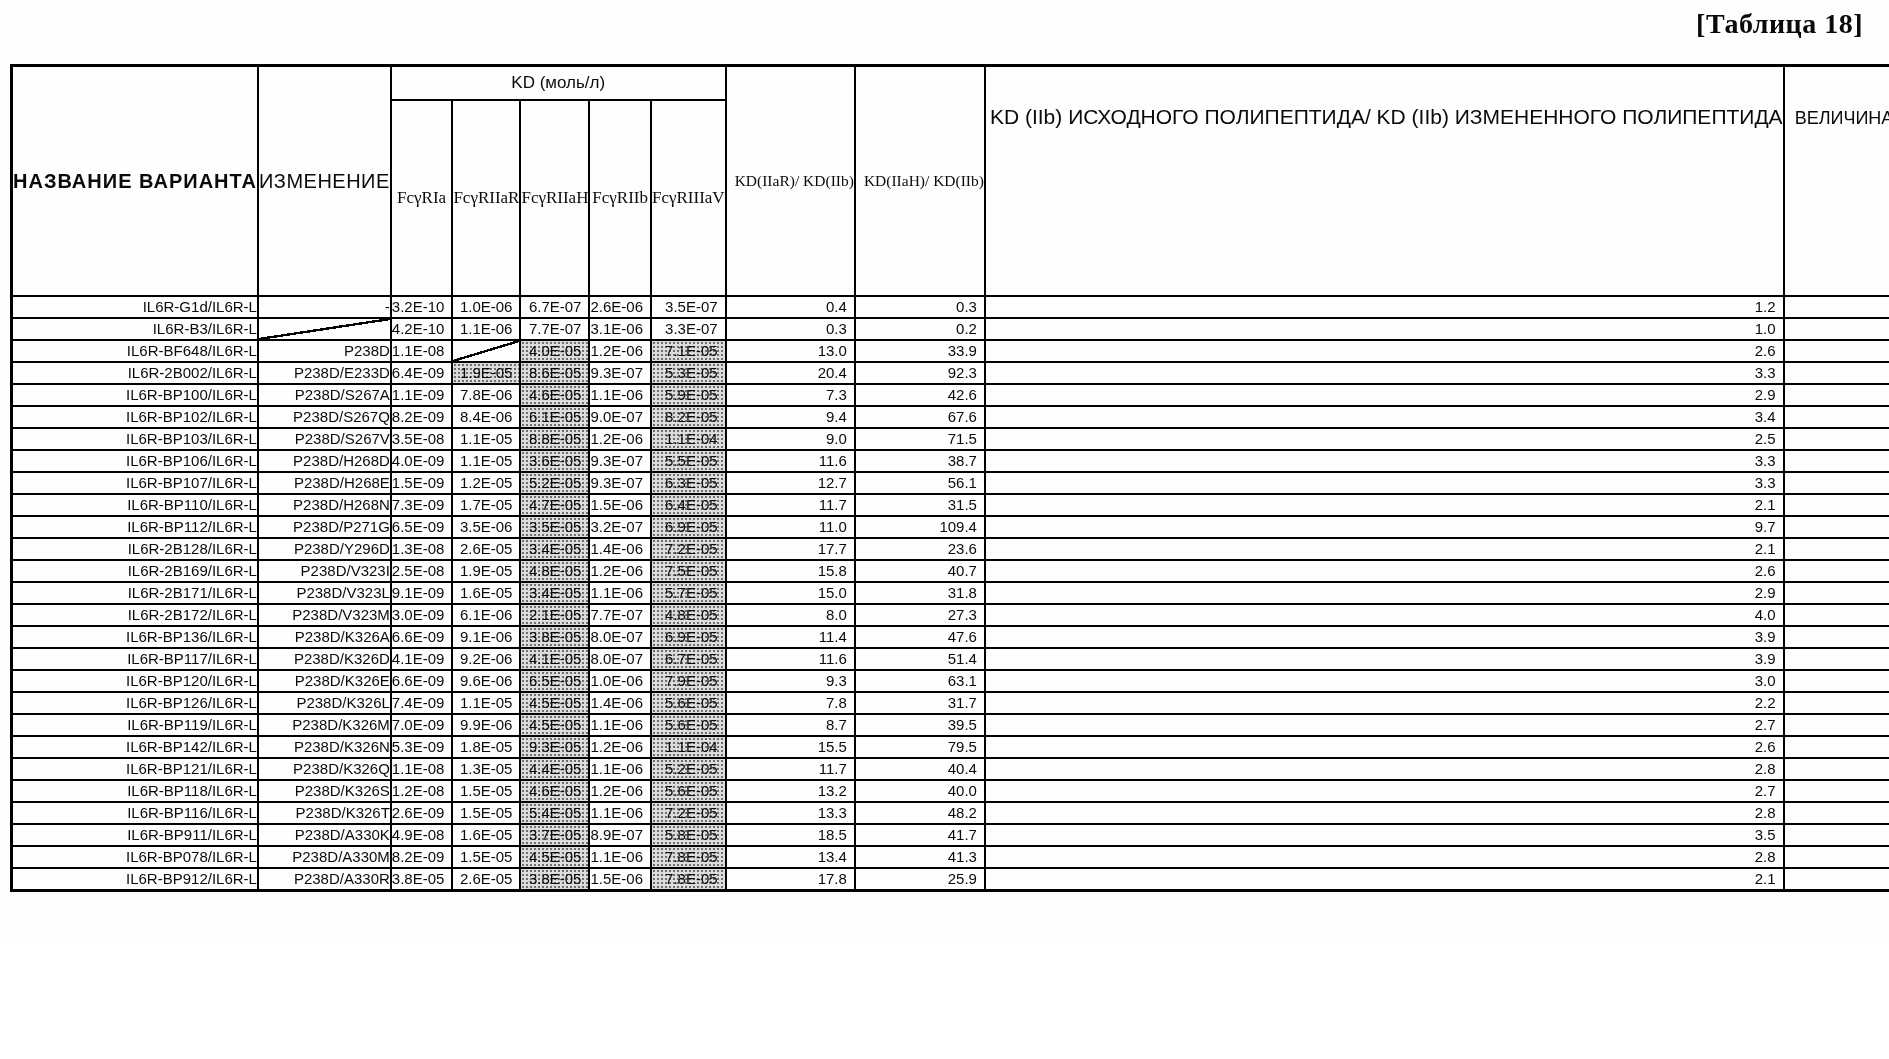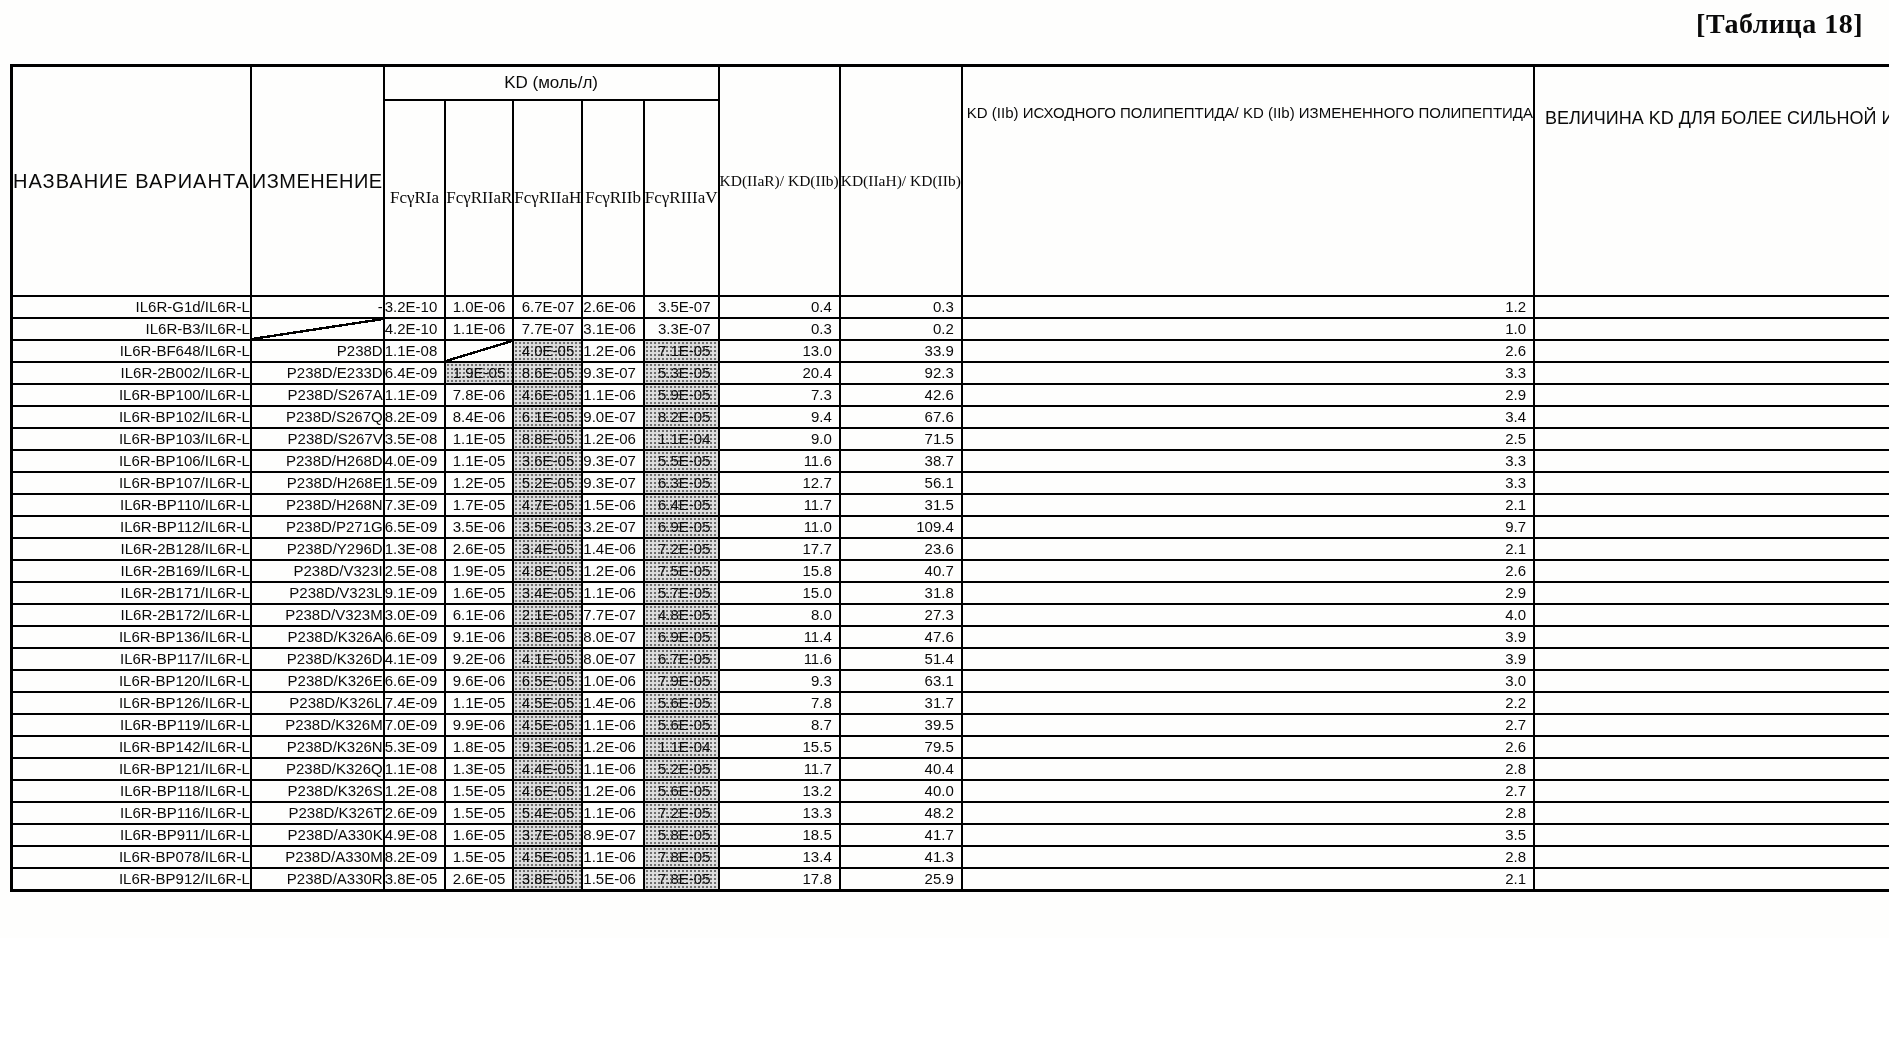--- a/index.html
+++ b/index.html
@@ -49,21 +49,21 @@
   .col-fc5      { width: 142px; }
   .col-ratio-r  { width: 105px; }
   .col-ratio-h  { width: 105px; }
   .col-parent   { width: 178px; }
   .col-strength { width: 390px; }
 
   
   .pre { white-space: pre-line; }
   th.th-variant {
     font-size: 20px;
-    font-weight: normal;
+    font-weight: bold;
     letter-spacing: 1px;
     text-align: center;
     vertical-align: middle;
     line-height: 1.6;
   }
   th.th-change {
     font-size: 20px;
     font-weight: normal;
     letter-spacing: 0.5px;
     text-align: center;
@@ -87,23 +87,24 @@
     vertical-align: middle;
     margin-left: 25px;
   }
   th.th-ratio {
     font-family: "Liberation Serif", serif;
     font-size: 15.5px;
     font-weight: normal;
     text-align: center;
     vertical-align: middle;
     line-height: 1.35;
+    padding-left: 8px;
   }
   th.th-parent {
-    font-size: 15px;
+    font-size: 21px;
     font-weight: normal;
     text-align: left;
     vertical-align: top;
     padding: 36px 0 0 4px;
     line-height: 1.32;
     margin-left: 25px;
   }
   th.th-strength {
     font-size: 18px;
     font-weight: normal;

